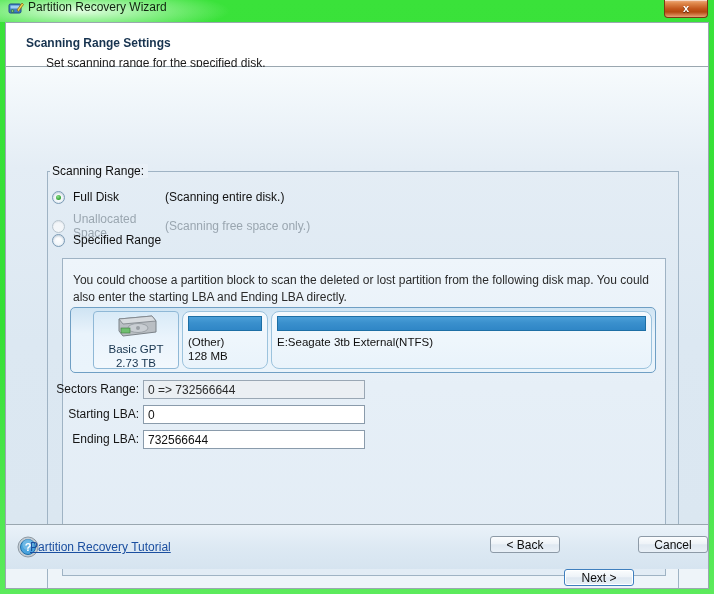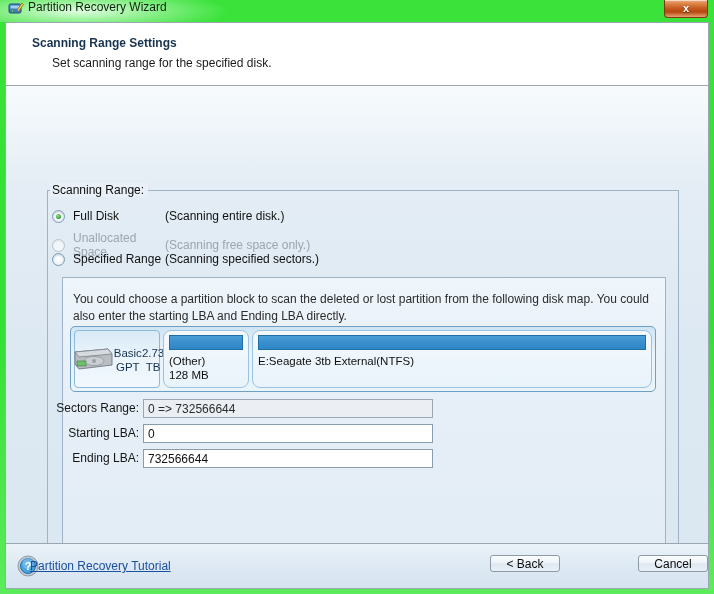--- a/index.html
+++ b/index.html
@@ -85,25 +85,25 @@
   .client {
     position: relative;
     height: 567px;
     box-sizing: border-box;
     border: 1px solid #9aa7b0;
     background: #eef4f9;
     overflow: hidden;
   }
 
   .header {
-    height: 63px;
+    height: 44px;
     box-sizing: border-box;
     background: #ffffff;
     border-bottom: 1px solid #9aa7b0;
-    padding: 13px 0 0 26px;
+    padding: 13px 0 0 20px;
   }
   .header h1 {
     margin: 0;
     font-size: 12px;
     font-weight: bold;
     color: #17334f;
   }
   .header p {
     margin: 6px 4px 0 20px;
     font-size: 12px;
@@ -223,24 +223,25 @@
     gap: 3px;
   }
   .disk-head {
     width: 86px;
     flex: none;
     box-sizing: border-box;
     border: 1px solid #8fb8d6;
     border-radius: 4px;
     background: linear-gradient(to bottom, #d8eaf7 0%, #eaf4fc 45%, #f2f8fd 100%);
     display: flex;
-    flex-direction: row;
+    flex-direction: column;
     align-items: center;
     justify-content: center;
     padding-top: 2px;
+    margin-left: 19px;
   }
   .disk-head .d-label {
     font-size: 11.5px;
     color: #16334d;
     line-height: 14px;
     text-align: center;
   }
   .part {
     box-sizing: border-box;
     border: 1px solid #9cc3dd;
@@ -279,21 +280,21 @@
     position: absolute;
     left: 0;
     width: 133px;
     top: 2px;
     text-align: right;
     color: #161616;
   }
   .field-input {
     position: absolute;
     left: 137px;
-    width: 290px;
+    width: 222px;
     height: 19px;
     box-sizing: border-box;
     border: 1px solid #8a9bab;
     background: #ffffff;
     font-family: "Liberation Sans", sans-serif;
     font-size: 12px;
     color: #111;
     padding: 0 10px 0 4px;
     line-height: 17px;
     outline: none;
@@ -388,21 +389,20 @@
 
       <div class="radio-row r1">
         <span class="radio checked"></span>
         <span class="radio-label">Full Disk</span>
         <span class="radio-hint">(Scanning entire disk.)</span>
       </div>
 
       <div class="radio-row r3">
         <span class="radio"></span>
         <span class="radio-label">Specified Range</span>
-        <span class="radio-hint">(Scanning specified sectors.)</span>
       </div>
 
       <div class="inner-panel">
         <div class="panel-text">You could choose a partition block to scan the deleted or lost partition from the following disk map. You could also enter the starting LBA and Ending LBA directly.</div>
 
         <div class="diskmap">
 
           <div class="disk-head">
             <span>
               <svg width="44" height="26" viewBox="0 0 44 26">

